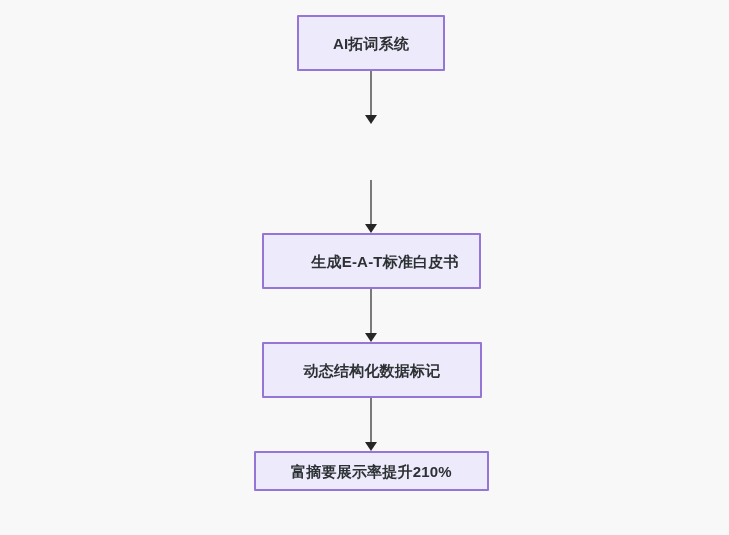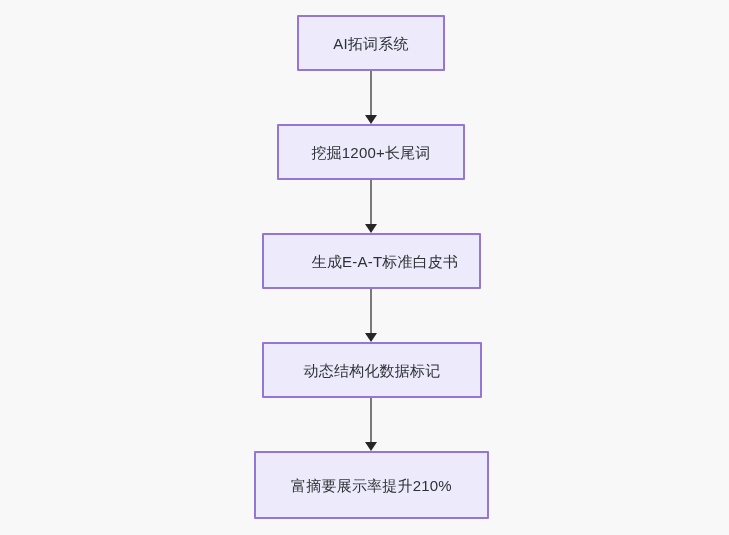--- a/index.html
+++ b/index.html
@@ -57,45 +57,42 @@
     height: 0;
     margin-left: -6px;
     border-left: 6px solid transparent;
     border-right: 6px solid transparent;
     border-top: 9px solid #262626;
   }
 </style>
 </head>
 <body>
 
-<div id="flowchart" style="background: rgb(248, 248, 249);">
+<div id="flowchart" style="background: rgb(248, 248, 249); font-weight: bold;">
     <div class="edge" style="left: 361px; top: 71px; width: 20px; height: 53px;">
       <div class="edge-line" style="height: 45px; background: rgb(122, 122, 122);"></div>
       <div class="edge-head" style="border-top-color: rgb(38, 38, 38);"></div>
     </div>
     <div class="edge" style="left: 361px; top: 180px; width: 20px; height: 53px;">
       <div class="edge-line" style="height: 45px; background: rgb(122, 122, 122);"></div>
       <div class="edge-head" style="border-top-color: rgb(38, 38, 38);"></div>
     </div>
     <div class="edge" style="left: 361px; top: 289px; width: 20px; height: 53px;">
       <div class="edge-line" style="height: 45px; background: rgb(122, 122, 122);"></div>
       <div class="edge-head" style="border-top-color: rgb(38, 38, 38);"></div>
     </div>
     <div class="edge" style="left: 361px; top: 398px; width: 20px; height: 53px;">
       <div class="edge-line" style="height: 45px; background: rgb(122, 122, 122);"></div>
       <div class="edge-head" style="border-top-color: rgb(38, 38, 38);"></div>
     </div>
     <div class="node" style="left: 297px; top: 15px; width: 148px; height: 56px; background: rgb(236, 234, 251); border-color: rgb(149, 117, 214); color: rgb(45, 49, 52);">
       <span class="node-label">AI拓词系统</span>
     </div>
-    <div class="node" style="left: 277px; top: 124px; width: 188px; height: 56px; background: rgb(236, 234, 251); border-color: rgb(149, 117, 214); color: rgb(45, 49, 52);">
-      <span class="node-label">挖掘1200+长尾词</span>
-    </div>
     <div class="node" style="left: 262px; top: 233px; width: 219px; height: 56px; background: rgb(236, 234, 251); border-color: rgb(149, 117, 214); color: rgb(45, 49, 52); padding-left: 27px;">
       <span class="node-label">生成E-A-T标准白皮书</span>
     </div>
     <div class="node" style="left: 262px; top: 342px; width: 220px; height: 56px; background: rgb(236, 234, 251); border-color: rgb(149, 117, 214); color: rgb(45, 49, 52); justify-content: center;">
       <span class="node-label">动态结构化数据标记</span>
     </div>
-    <div class="node" style="left: 254px; top: 451px; width: 235px; height: 68px; background: rgb(236, 234, 251); border-color: rgb(149, 117, 214); color: rgb(45, 49, 52);">
+    <div class="node" style="left: 254px; top: 451px; width: 235px; height: 40px; background: rgb(236, 234, 251); border-color: rgb(149, 117, 214); color: rgb(45, 49, 52);">
       <span class="node-label">富摘要展示率提升210%</span>
     </div>
   </div>
 
 </body></html>

